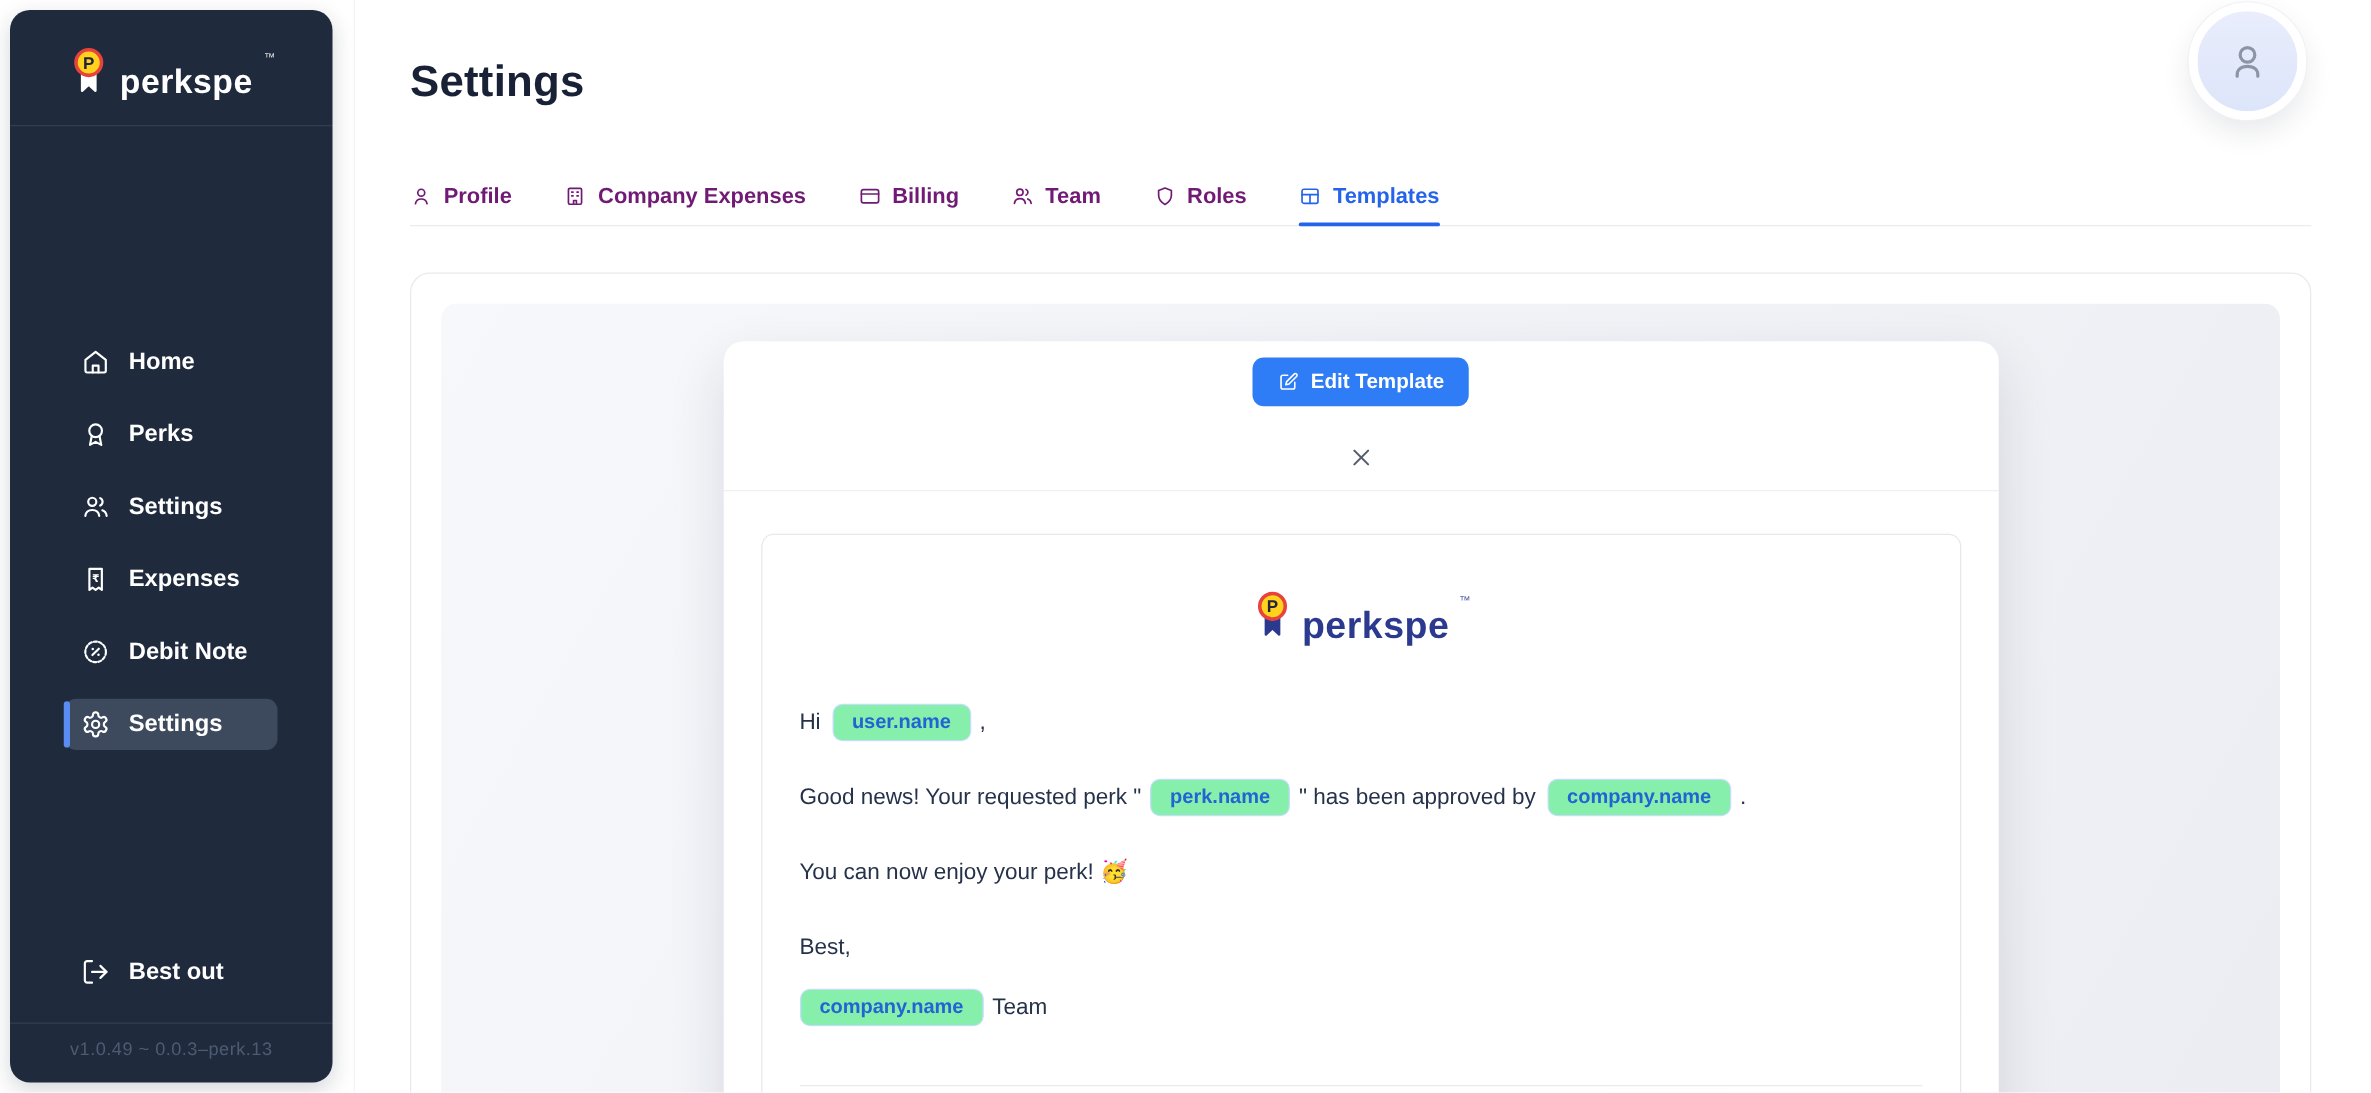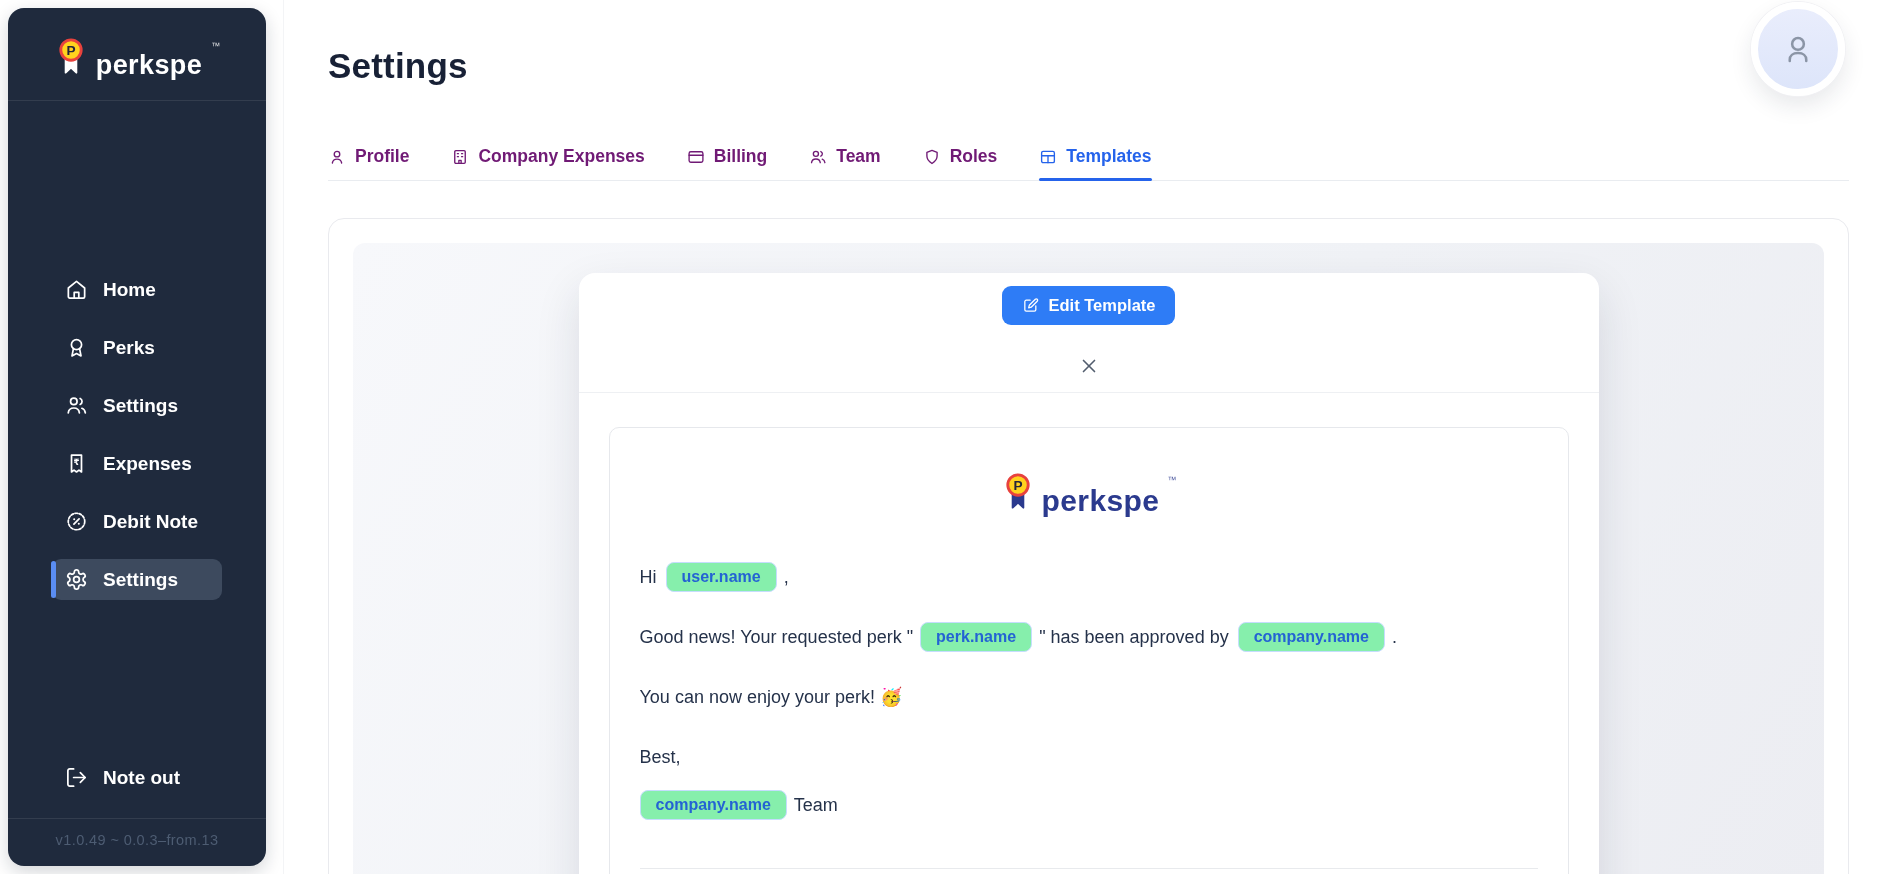--- a/index.html
+++ b/index.html
@@ -243,24 +243,24 @@
     </nav>
   <div class="sidebar-bottom">
     <div class="signout">
       <span id="signout-icon">
           <svg viewBox="0 0 24 24" fill="none" stroke="currentColor" stroke-width="1.8" stroke-linecap="round" stroke-linejoin="round">
             <path d="M9 21H5a2 2 0 0 1-2-2V5a2 2 0 0 1 2-2h4"></path>
             <polyline points="16 17 21 12 16 7"></polyline>
             <line x1="21" y1="12" x2="9" y2="12"></line>
           </svg>
         </span>
-      <span>Note out</span>
+      <span>Best out</span>
     </div>
     <div class="sb-divider"></div>
-    <div class="version">v1.0.49 ~ 0.0.3–from.13</div>
+    <div class="version">v1.0.49 ~ 0.0.3–perk.13</div>
   </div>
 </aside>
 
 <main class="main">
   <div class="page-header">
     <h1 class="page-title">Settings</h1>
     <div class="avatar">
       <span id="avatar-icon">
           <svg viewBox="0 0 24 24" fill="none" stroke="currentColor" stroke-width="1.7" stroke-linecap="round" stroke-linejoin="round">
             <circle cx="12" cy="8.6" r="3.9"></circle>

